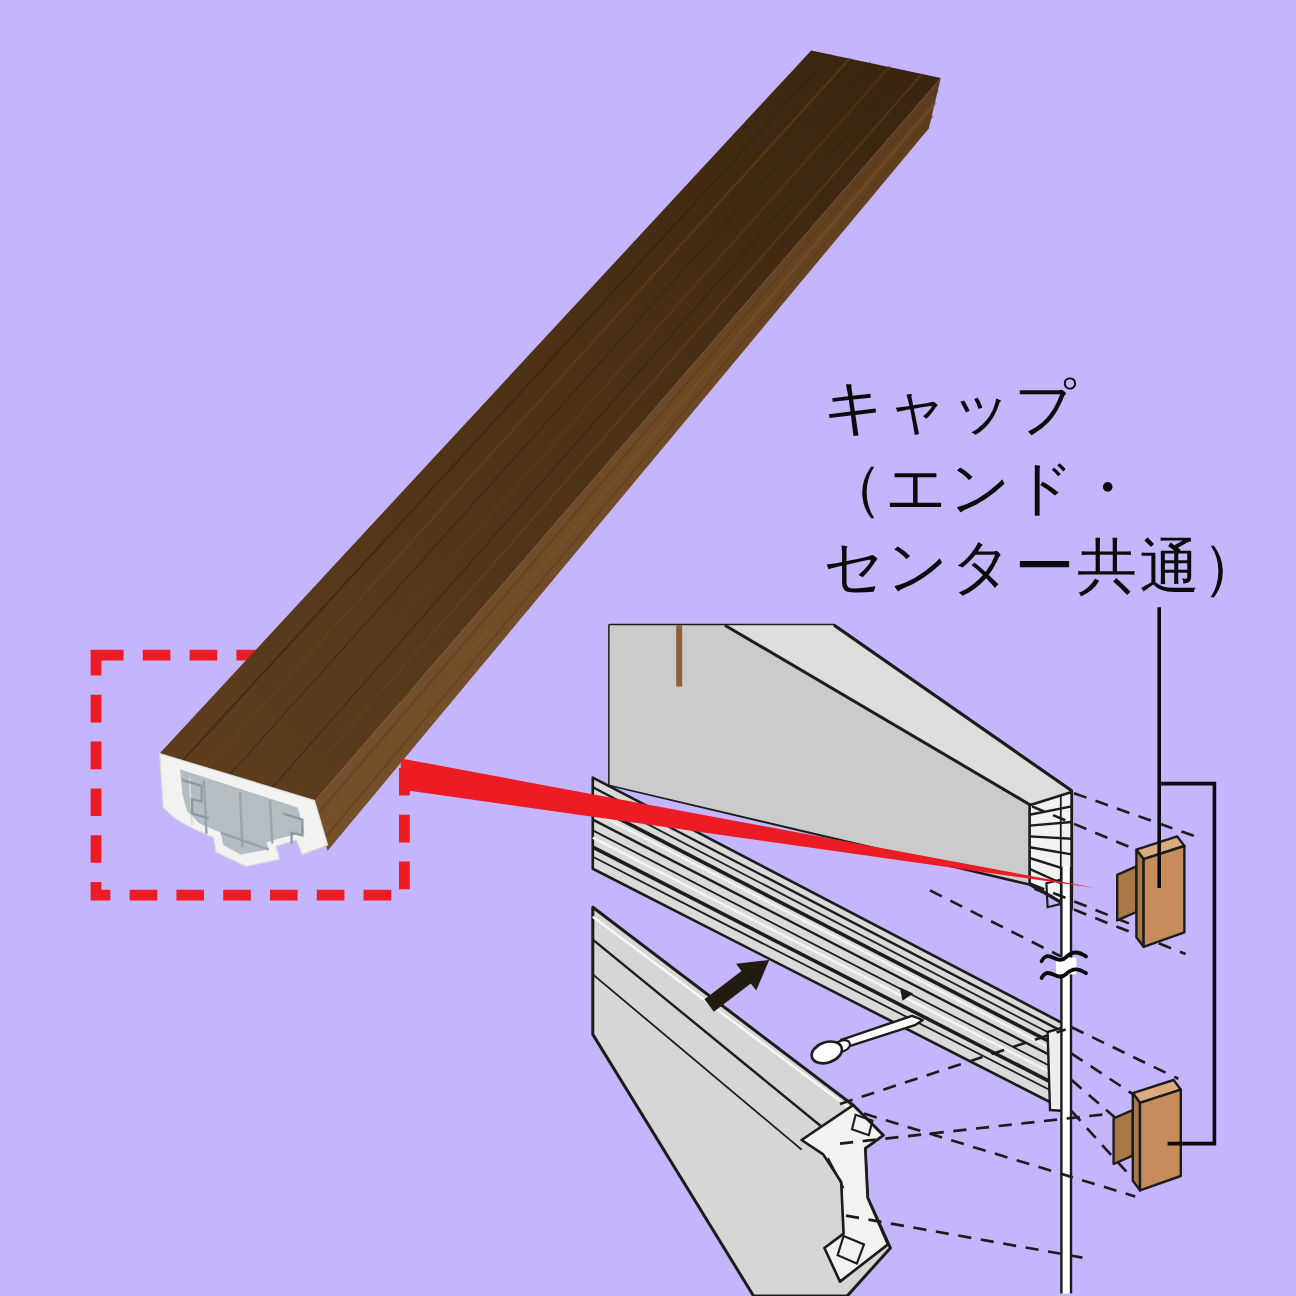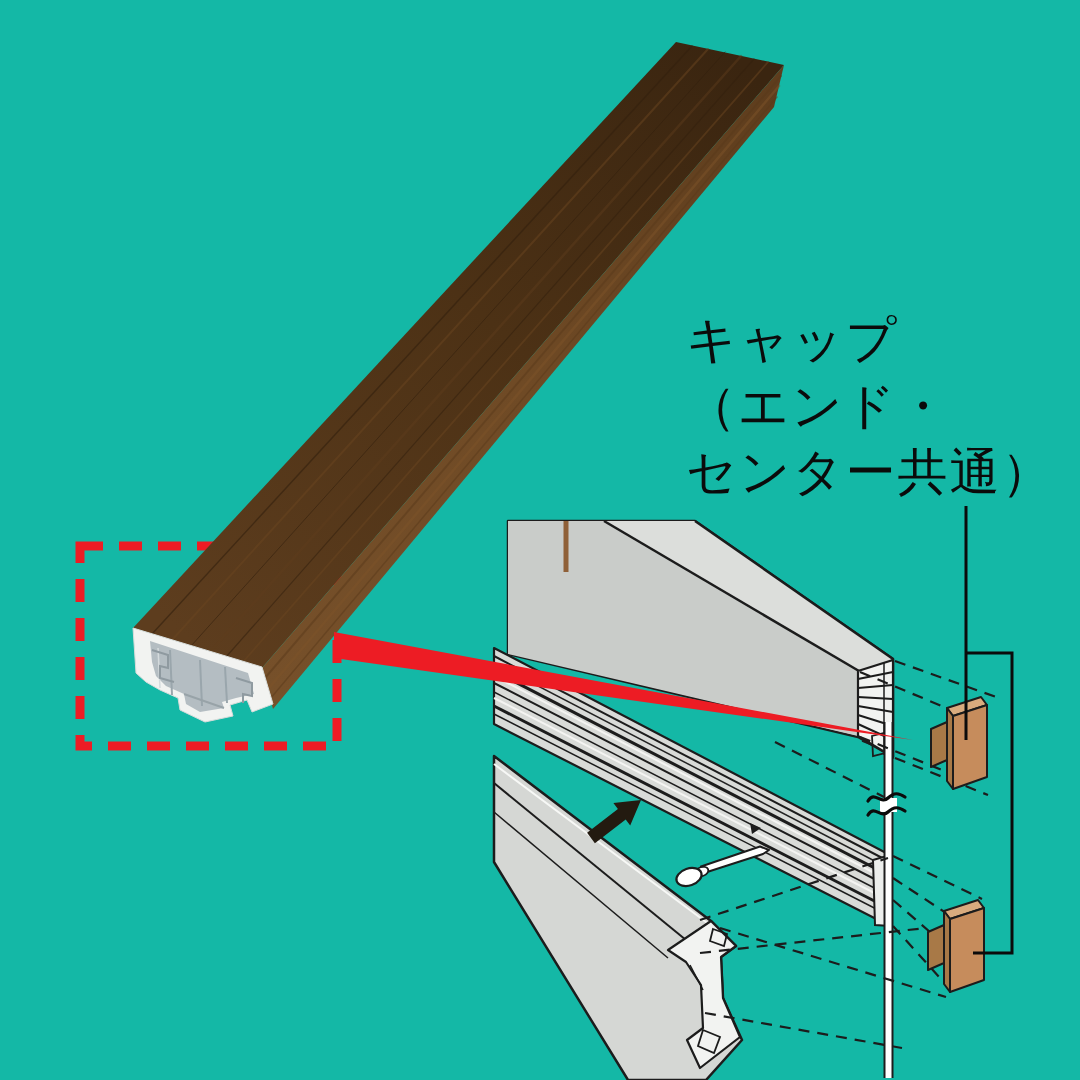--- a/index.html
+++ b/index.html
@@ -1,16 +1,16 @@
 <!DOCTYPE html>
 <html><head>
 <meta charset="utf-8">
 <style>
   html,body{margin:0;padding:0;background:#ffffff;}
-  .canvas{position:relative;width:1080px;height:1080px;background:#14b8a6;overflow:hidden;
+  .canvas{position:relative;width:1080px;height:1080px;background:#c4b5fd;overflow:hidden;
           font-family:"DejaVu Sans","Liberation Sans",sans-serif;}
   svg{display:block;}
   text.cap-label{font-family:"DejaVu Sans","Liberation Sans",sans-serif;
                  font-size:50px;letter-spacing:2px;}
 </style>
 </head>
 <body>
 
 <div class="canvas">
 <svg width="1080" height="1080" viewBox="0 0 1080 1080">

